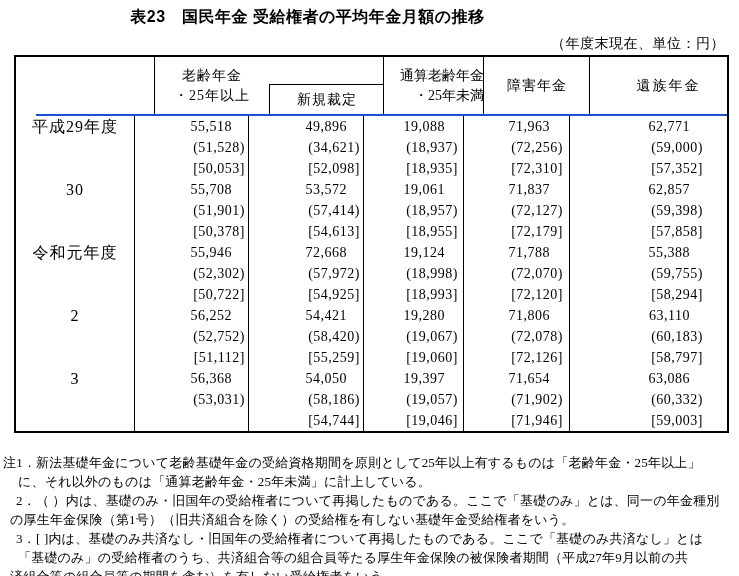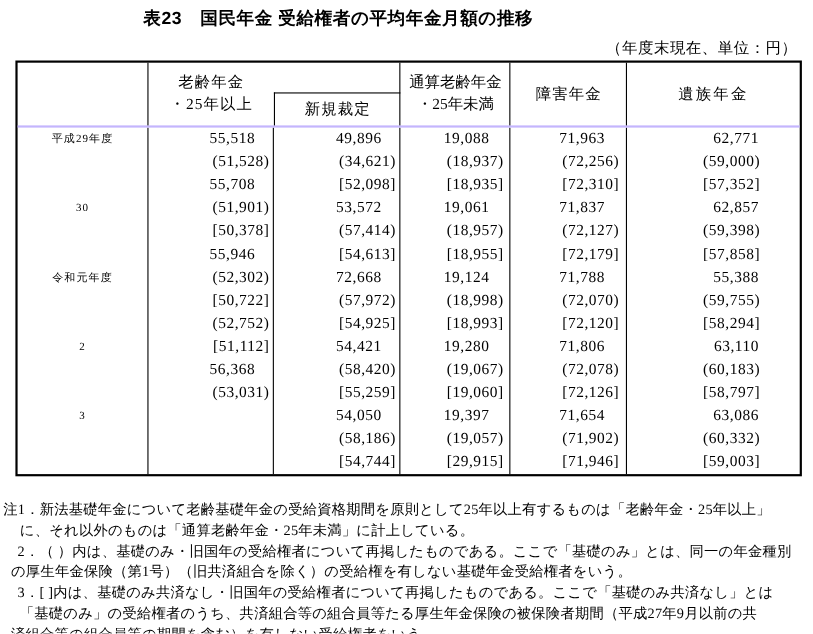--- a/index.html
+++ b/index.html
@@ -16,48 +16,48 @@
   }
   .unit-note{
     width:711px;margin:7px 0 2px 14px;text-align:right;
     font-size:14px;letter-spacing:0.5px;
   }
   
   .tbl{
     position:relative;margin-left:14px;width:715px;
     border:2px solid #000;box-sizing:border-box;background:#fff;
   }
-  .thead{position:relative;height:57px;border-bottom:2px solid #c4b5fd;}
+  .thead{position:relative;height:57px;border-bottom:2px solid #1d4ed8;margin-left:20px;}
   .hcell{position:absolute;top:0;height:57px;box-sizing:border-box;
          font-size:14px;letter-spacing:1px;text-align:center;}
   .h-two{display:flex;flex-direction:column;justify-content:center;line-height:20px;}
   .h-one{display:flex;align-items:center;justify-content:center;}
   .h-ronen{left:119px;width:114px;}
   .h-shinki{left:233px;top:27px;width:115px;height:30px;
             border-left:1px solid #000;border-top:1px solid #000;
             display:flex;align-items:center;justify-content:center;}
-  .h-tsusan{left:348px;width:100px;letter-spacing:0;}
+  .h-tsusan{left:348px;width:100px;letter-spacing:0;text-align:right;}
   .h-shogai{left:448px;width:106px;}
   .h-izoku{left:554px;width:157px;letter-spacing:2px;}
   .hline{position:absolute;top:0;width:1px;height:57px;background:#000;}
   .vl1{left:118px;} .vl2{left:347px;} .vl3{left:447px;} .vl4{left:553px;}
   
   .tbody{display:flex;height:315px;}
   .bcol{box-sizing:border-box;border-right:1px solid #000;height:315px;}
   .bcol:last-child{border-right:none;}
   .c0{width:119px;} .c1{width:114px;} .c2{width:115px;}
   .c3{width:100px;} .c4{width:106px;} .c5{width:157px;}
   .year-block{height:63px;}
-  .year-label{height:21px;line-height:21px;text-align:center;font-size:10px;letter-spacing:1px;}
+  .year-label{height:21px;line-height:21px;text-align:center;font-size:16px;letter-spacing:1px;}
   .vline{height:21px;line-height:21px;text-align:right;font-size:14px;letter-spacing:0.5px;white-space:pre;}
   .c1 .vline{padding-right:3px;}  .c1 .plain{padding-right:16px;}
   .c2 .vline{padding-right:3px;}  .c2 .plain{padding-right:16px;}
   .c3 .vline{padding-right:5px;}  .c3 .plain{padding-right:18px;}
   .c4 .vline{padding-right:6px;}  .c4 .plain{padding-right:19px;}
-  .c5 .vline{padding-right:36px;} .c5 .plain{padding-right:37px;}
+  .c5 .vline{padding-right:24px;} .c5 .plain{padding-right:37px;}
   
   .footnotes{margin-top:20px;font-size:13px;line-height:19px;letter-spacing:0.2px;}
   .fline{white-space:pre;}
   .ind-first{margin-left:3px;}
   .ind-num{margin-left:16px;}
   .ind-cont{margin-left:10px;}
   .ind-cont-wide{margin-left:18px;}
 </style>
 </head>
 <body>
@@ -104,26 +104,28 @@
         <div class="year-block">
           <div class="year-label">2</div>
         </div>
         <div class="year-block">
           <div class="year-label">3</div>
         </div>
       </div>
     <div class="bcol c1">
         <div class="vline plain">55,518</div>
         <div class="vline paren">(51,528)</div>
+        <div class="vline bracket">[50,053]</div>
         <div class="vline plain">55,708</div>
         <div class="vline paren">(51,901)</div>
         <div class="vline bracket">[50,378]</div>
         <div class="vline plain">55,946</div>
         <div class="vline paren">(52,302)</div>
         <div class="vline bracket">[50,722]</div>
+        <div class="vline plain">56,252</div>
         <div class="vline paren">(52,752)</div>
         <div class="vline bracket">[51,112]</div>
         <div class="vline plain">56,368</div>
         <div class="vline paren">(53,031)</div>
       </div>
     <div class="bcol c2">
         <div class="vline plain">49,896</div>
         <div class="vline paren">(34,621)</div>
         <div class="vline bracket">[52,098]</div>
         <div class="vline plain">53,572</div>
@@ -147,21 +149,21 @@
         <div class="vline paren">(18,957)</div>
         <div class="vline bracket">[18,955]</div>
         <div class="vline plain">19,124</div>
         <div class="vline paren">(18,998)</div>
         <div class="vline bracket">[18,993]</div>
         <div class="vline plain">19,280</div>
         <div class="vline paren">(19,067)</div>
         <div class="vline bracket">[19,060]</div>
         <div class="vline plain">19,397</div>
         <div class="vline paren">(19,057)</div>
-        <div class="vline bracket">[29,915]</div>
+        <div class="vline bracket">[19,046]</div>
       </div>
     <div class="bcol c4">
         <div class="vline plain">71,963</div>
         <div class="vline paren">(72,256)</div>
         <div class="vline bracket">[72,310]</div>
         <div class="vline plain">71,837</div>
         <div class="vline paren">(72,127)</div>
         <div class="vline bracket">[72,179]</div>
         <div class="vline plain">71,788</div>
         <div class="vline paren">(72,070)</div>

